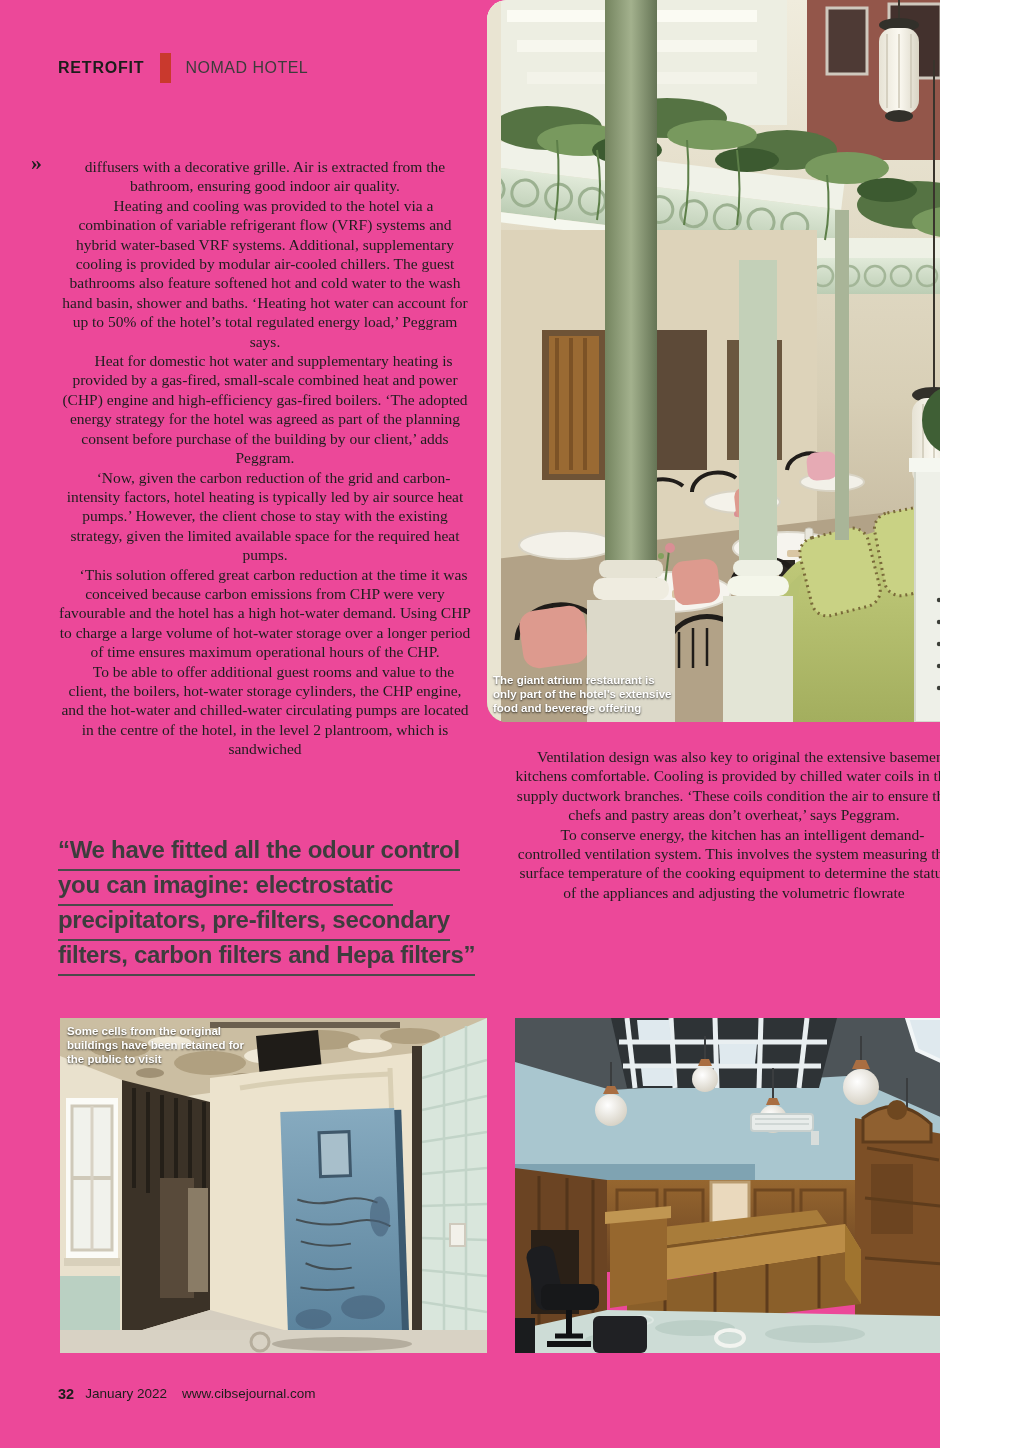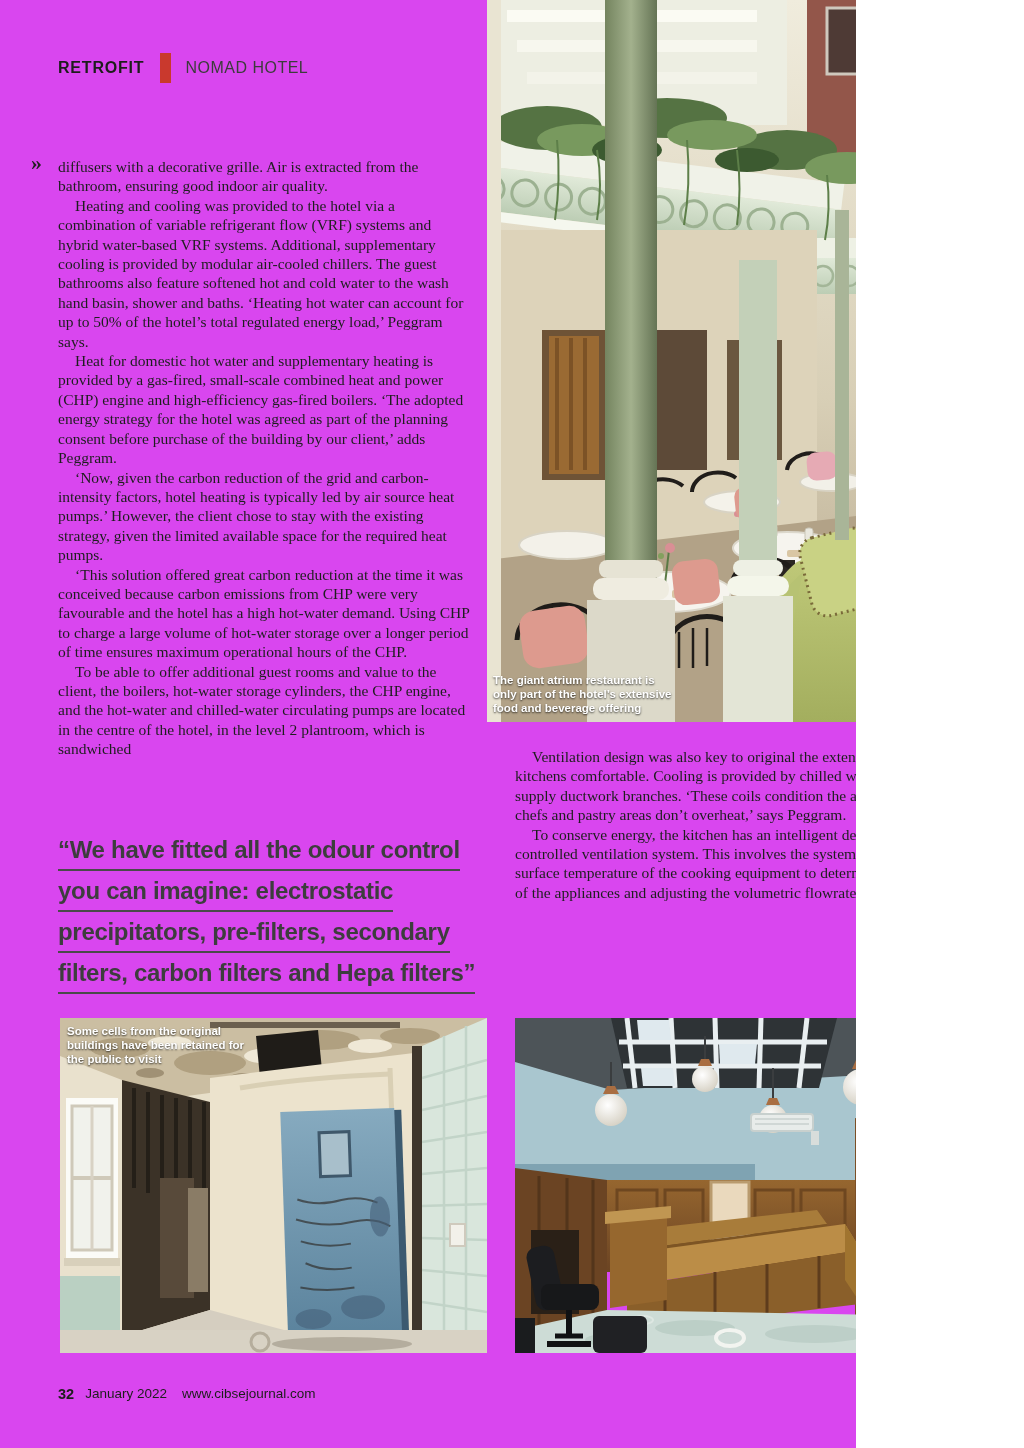--- a/index.html
+++ b/index.html
@@ -1,48 +1,48 @@
 <!DOCTYPE html>
 <html><head>
 <meta charset="utf-8">
 <style>
   html,body{margin:0;padding:0;background:#ffffff;}
   .page{
-    position:relative;width:856px;height:1448px;background:#d946ef;
+    position:relative;width:940px;height:1448px;background:#ec4899;
     font-family:"Liberation Serif", serif;overflow:hidden;
   }
   
   .kicker-row{position:absolute;left:58px;top:53px;display:flex;align-items:center;
     font-family:"Liberation Sans", sans-serif;font-size:16px;}
   .kicker{font-weight:700;letter-spacing:.8px;color:#1d1d1b;}
   .red-bar{width:11px;height:30px;background:#c9392d;margin:0 14px 0 16px;}
   .page-title{letter-spacing:.5px;color:#3c3c3b;}
   
   .cont-marker{position:absolute;left:31px;top:150px;font-size:22px;font-weight:700;color:#1f1f1f;}
   
-  .body-col{font-size:15.5px;line-height:19.4px;color:#1e1e1e;text-align:left;}
+  .body-col{font-size:15.5px;line-height:19.4px;color:#1e1e1e;text-align:center;}
   .body-col p{margin:0;}
   .body-col p.indent{text-indent:17px;}
   .col-left{position:absolute;left:58px;top:157px;width:414px;}
   .col-right{position:absolute;left:515px;top:747px;width:438px;}
   
   .pull-quote{position:absolute;left:58px;top:836px;width:440px;
     font-family:"Liberation Sans", sans-serif;font-size:24px;font-weight:700;
     letter-spacing:-.3px;color:#3d3d3d;}
-  .pull-quote .pq-line{margin-bottom:6px;}
+  .pull-quote .pq-line{}
   .pull-quote .pq-line span{display:inline-block;border-bottom:2px solid #4a4a4a;padding-bottom:5px;}
   
   .photo{position:absolute;overflow:hidden;}
   .photo svg{display:block;}
   .photo-caption{position:absolute;font-family:"Liberation Sans", sans-serif;
     font-weight:700;font-size:11.5px;line-height:14px;color:#ffffff;
     text-shadow:0 1px 2px rgba(0,0,0,.75);}
   .cap-bottom{left:6px;bottom:7px;}
   .cap-top{left:7px;top:6px;}
-  .photo-atrium{left:487px;top:0;width:537px;height:722px;}
+  .photo-atrium{left:487px;top:0;width:537px;height:722px;border-radius:20px;}
   .photo-cells{left:60px;top:1018px;width:427px;height:335px;}
   .photo-court{left:515px;top:1018px;width:428px;height:335px;}
   
   .footer{position:absolute;left:58px;top:1386px;font-family:"Liberation Sans", sans-serif;
     font-size:13.5px;color:#1d1d1b;display:flex;align-items:flex-start;}
   .footer .pageno{font-weight:700;font-size:14.5px;margin-right:11px;}
   .footer .issue{margin-right:15px;}
 </style>
 </head>
 <body>

